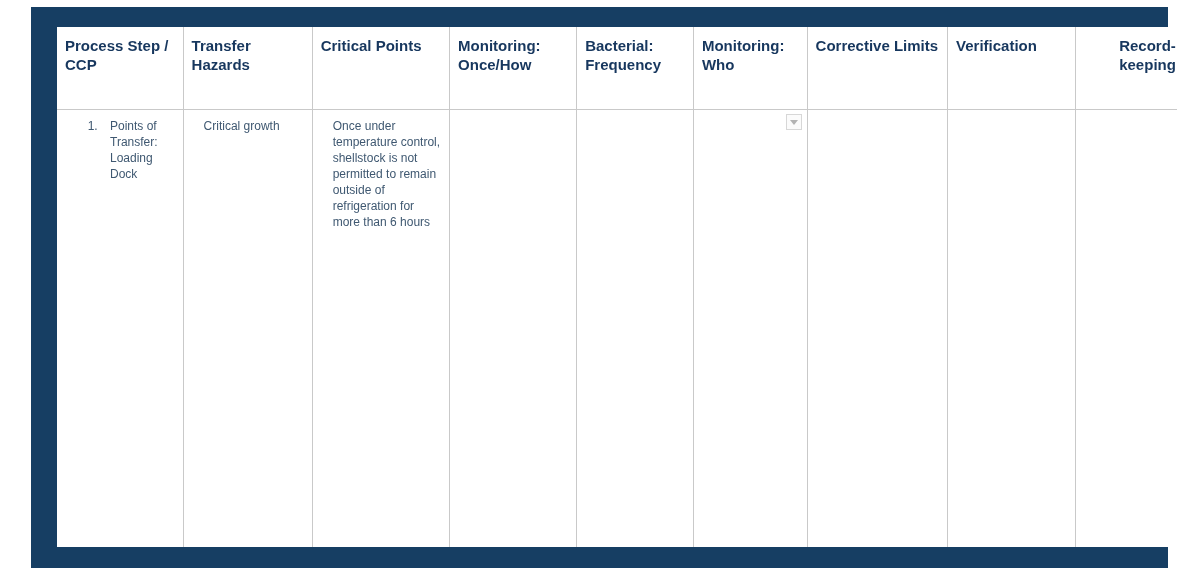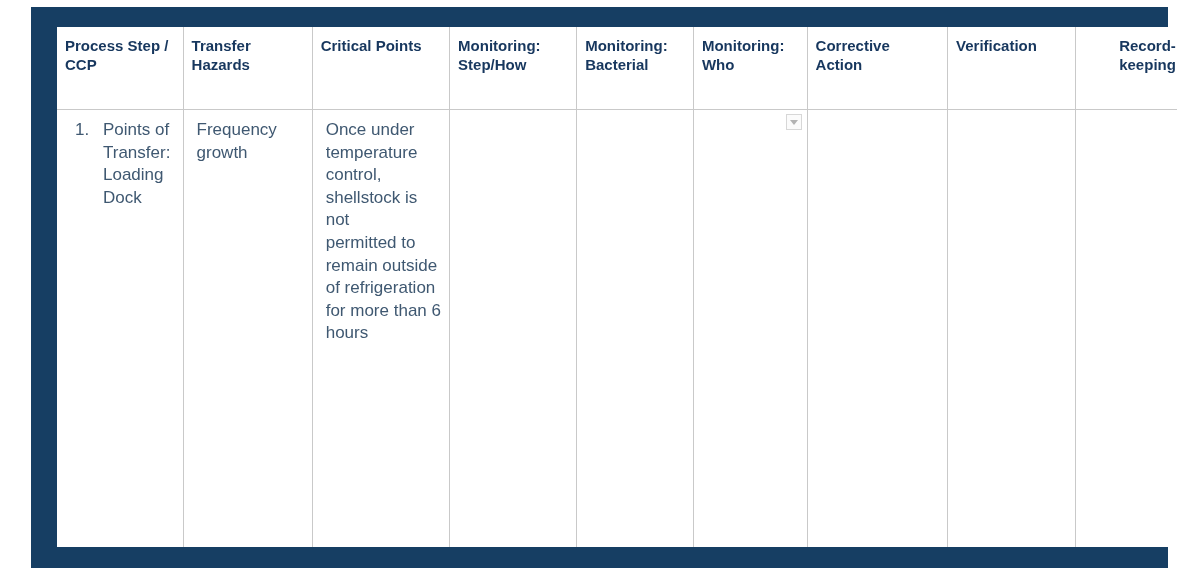--- a/index.html
+++ b/index.html
@@ -62,23 +62,23 @@
     text-align: left;
     padding: 9px 8px 0 8px;
     border-top: none;
   }
   table.haccp-table thead th:first-child { border-left: none; }
   table.haccp-table thead th:last-child  { border-right: none; padding-left: 43px; }
 
   
   table.haccp-table tbody td {
     color: #3F5871;
-    font-size: 17px;
+    font-size: 12px;
     line-height: 1.33;
-    padding: 9px 8px 0 13px;
+    padding: 9px 8px 0 20px;
     position: relative;
   }
   table.haccp-table tbody td:first-child { border-left: none; }
   table.haccp-table tbody td:last-child  { border-right: none; }
   table.haccp-table tbody tr:last-child td { border-bottom: none; }
 
   
   ol.step-list {
     margin: 0;
     padding: 0 0 0 24px;
@@ -142,42 +142,42 @@
           <col class="c6">
           <col class="c7">
           <col class="c8">
       </colgroup>
 
       <thead>
         <tr>
           <th>Process Step / CCP</th>
           <th>Transfer Hazards</th>
           <th>Critical Points</th>
-          <th>Monitoring: Step/How</th>
-          <th>Monitoring: Bacterial</th>
+          <th>Monitoring: Once/How</th>
+          <th>Bacterial: Frequency</th>
           <th>Monitoring: Who</th>
-          <th>Corrective Action</th>
+          <th>Corrective Limits</th>
           <th>Verification</th>
           <th>Record-keeping</th>
         </tr>
       </thead>
 
       <tbody>
         <tr>
 
           <td>
             <ol class="step-list">
               <li>
                 <span class="cell-text">Points of Transfer: Loading Dock</span>
               </li>
             </ol>
           </td>
 
           <td>
-            <span class="cell-text">Frequency growth</span>
+            <span class="cell-text">Critical growth</span>
           </td>
 
           <td>
             <span class="cell-text">Once under temperature control, shellstock is not
 permitted to remain outside of refrigeration for more than 6 hours</span>
           </td>
 
           <td>
             <span class="cell-text"></span>
           </td>

